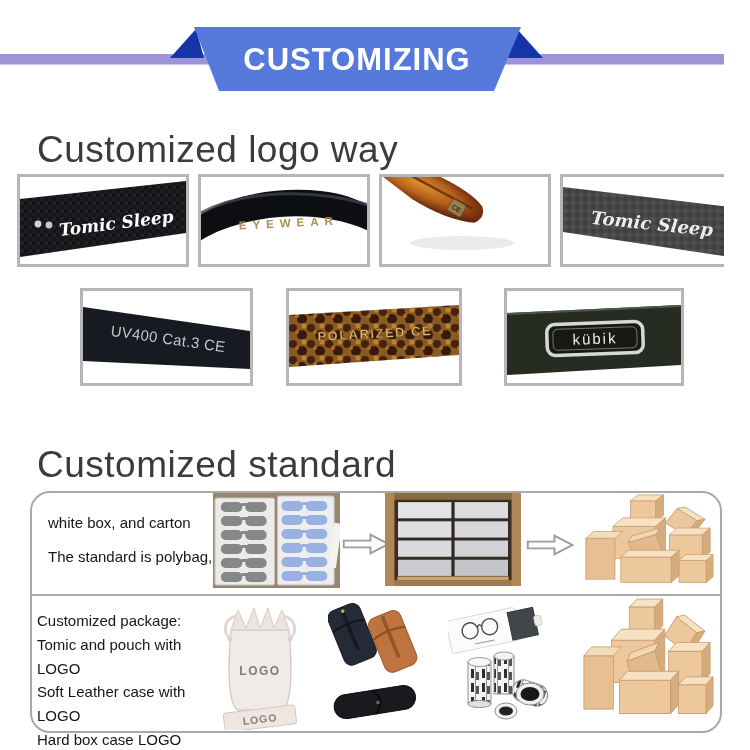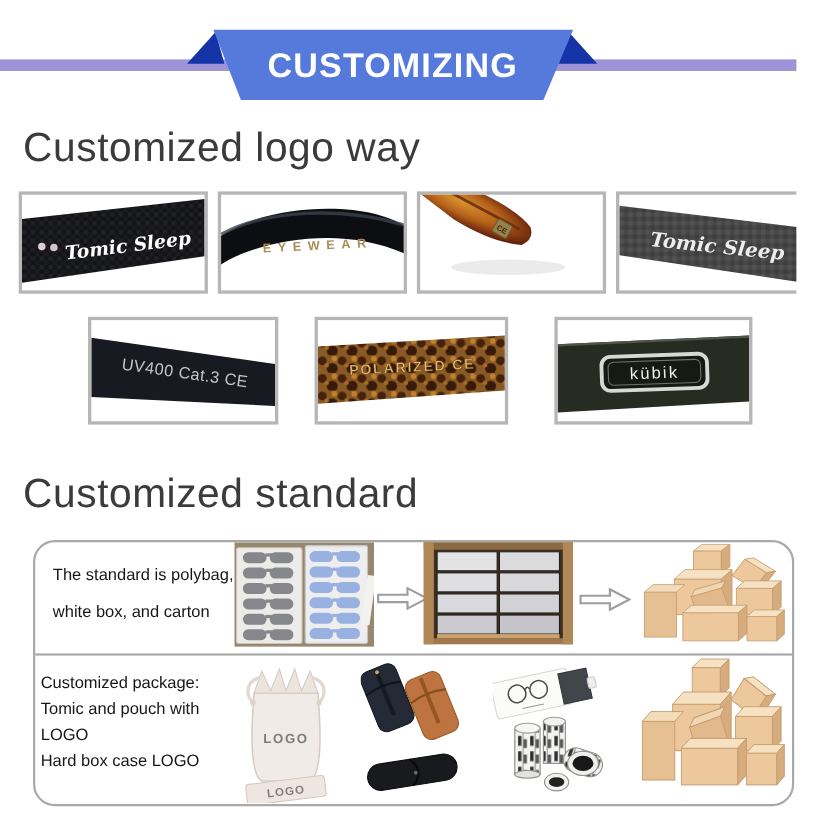--- a/index.html
+++ b/index.html
@@ -1,19 +1,19 @@
 <!DOCTYPE html>
 <html><head>
 <meta charset="utf-8">
 <style>
   html,body{margin:0;padding:0;background:#fff;}
   .page{position:relative;width:724px;height:750px;background:#fff;overflow:hidden;
         font-family:"Liberation Sans",sans-serif;}
   .banner-svg{position:absolute;left:0;top:0;width:750px;height:100px;}
-  .heading{position:absolute;margin:0;font-size:37px;line-height:1.15;font-weight:400;
+  .heading{position:absolute;margin:16px;font-size:37px;line-height:1.15;font-weight:400;
            color:#3b3b3b;letter-spacing:0.5px;font-family:"Liberation Sans",sans-serif;}
   .cell{position:absolute;background:#fff;border:3px solid #b6b6b6;box-sizing:border-box;}
   .cell svg{display:block;width:100%;height:100%;}
   .pkg-table{position:absolute;left:30px;top:491px;width:692px;height:242px;
              border:2px solid #a9a9a9;border-radius:20px;box-sizing:border-box;background:#fff;}
   .pkg-divider{position:absolute;left:0;right:0;top:101px;height:0;border-top:2px solid #a9a9a9;}
   .txt-block{position:absolute;color:#161616;font-size:15px;}
   .txt-r1{left:48px;top:506px;line-height:34px;width:170px;}
   .txt-r2{left:37px;top:609px;line-height:23.8px;width:190px;}
   .photo{position:absolute;font-weight:bold;}
@@ -167,22 +167,22 @@
     </svg>
   </div>
 
   <h2 class="heading" style="left:21px;top:428px;">Customized standard</h2>
 
   <div class="pkg-table">
     <div class="pkg-divider"></div>
   </div>
 
   <div class="txt-block txt-r1">
+    <div>white box, and carton</div>
     <div>The standard is polybag,</div>
-    <div>white box, and carton</div>
   </div>
 
   <div class="photo" style="left:213px;top:493px;width:127px;height:95px;">
     <svg viewBox="0 0 130 95" preserveAspectRatio="none">
       <rect width="130" height="95" fill="#99876d"></rect>
       <rect x="2" y="5" width="61" height="87" rx="2" fill="#ecebe7" stroke="#c8c4bd"></rect>
       <rect x="66" y="3" width="58" height="89" rx="2" fill="#e9e9eb" stroke="#c6c6ca"></rect>
       <g fill="#85878a">
         <g>
             <rect x="8" y="9" width="22" height="10" rx="5"></rect>
@@ -287,20 +287,21 @@
 
   <div class="photo" style="left:580px;top:494px;width:136px;height:92px;">
     <svg viewBox="0 0 140 108" preserveAspectRatio="none">
         <use href="#boxstack"></use>
       </svg>
   </div>
 
   <div class="txt-block txt-r2">
     <div>Customized package:</div>
     <div>Tomic and pouch with LOGO</div>
+    <div>Soft Leather case with LOGO</div>
     <div>Hard box case LOGO</div>
   </div>
 
   <div class="photo" style="left:216px;top:598px;width:88px;height:132px;">
     <svg viewBox="0 0 88 132" preserveAspectRatio="none">
       <path d="M15,32 Q9,105 22,112 L66,112 Q79,105 73,32 Z" fill="#f1ebe7" stroke="#d7ccc5" stroke-width="1.5"></path>
       <path d="M15,32 L22,12 L30,30 L38,10 L44,30 L52,10 L58,30 L66,12 L73,32 Z" fill="#ece4df" stroke="#d7ccc5" stroke-width="1"></path>
       <path d="M20,18 C6,22 8,36 14,40" stroke="#e2d8d1" stroke-width="3" fill="none"></path>
       <path d="M68,18 C82,22 80,36 74,40" stroke="#e2d8d1" stroke-width="3" fill="none"></path>
       <circle cx="14" cy="41" r="2.5" fill="#ddd3cb"></circle>

